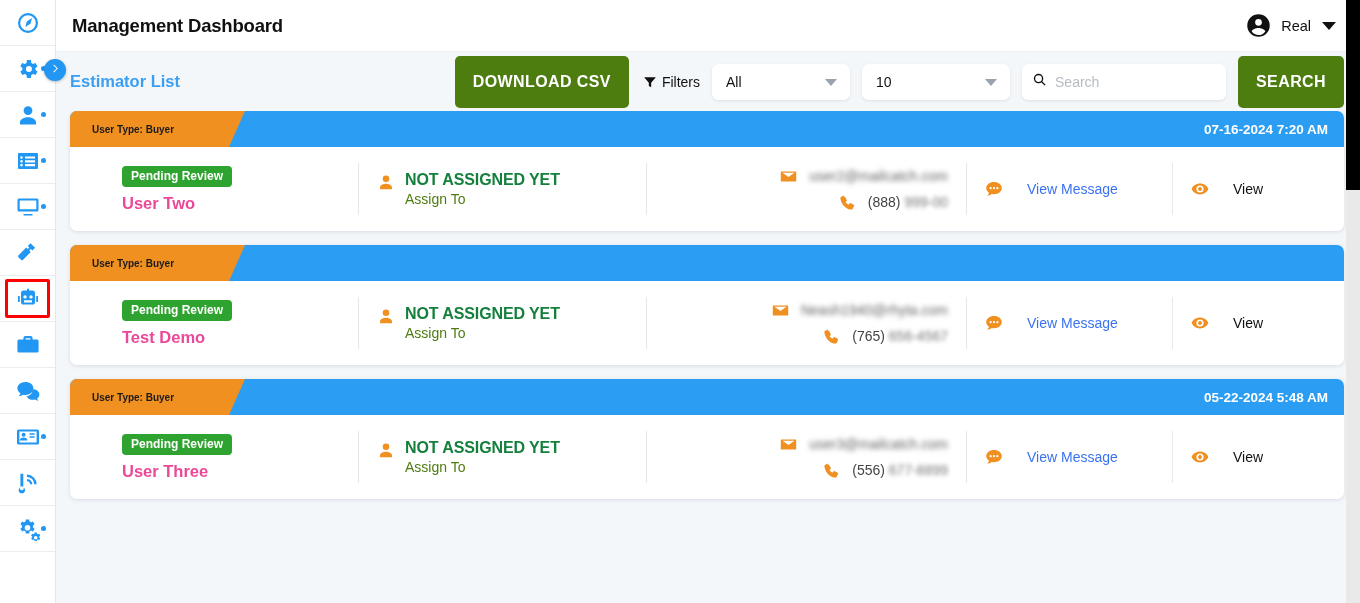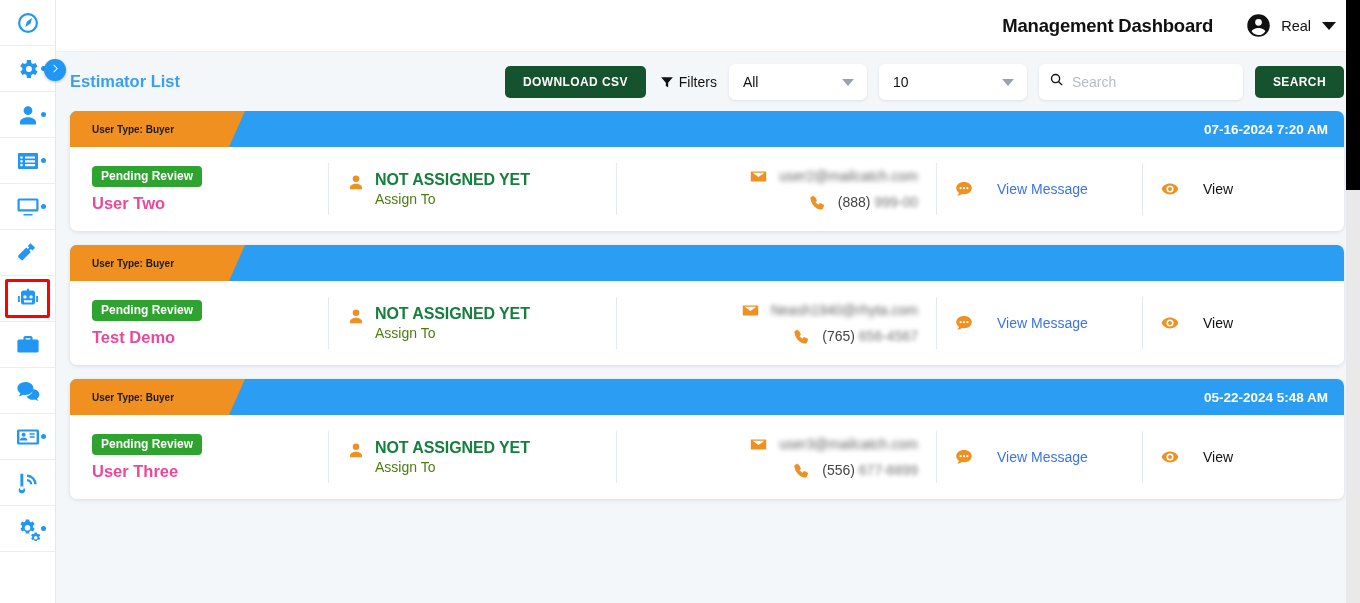--- a/index.html
+++ b/index.html
@@ -40,37 +40,37 @@
     font-size: 12px; font-weight: bold; z-index: 20;
     box-shadow: 0 1px 3px rgba(0,0,0,.25);
   }
   .toggle-arrow svg { width:11px; height:11px; fill:#fff; }
 
   
   .main { flex: 1 1 auto; height: 603px; display: flex; flex-direction: column; min-width:0; }
 
   .topbar {
     height: 52px; flex: 0 0 52px; background: #ffffff;
-    display: flex; align-items: center; justify-content: flex-end;
-    padding: 0 18px 0 16px; border-bottom: 1px solid #edf0f4; gap: 32px;
+    display: flex; align-items: center; justify-content: space-between;
+    padding: 0 18px 0 16px; border-bottom: 1px solid #edf0f4;
   }
   .page-title { font-size: 18.5px; font-weight: bold; color: #111111; letter-spacing: -0.2px; }
   .user-menu { display: flex; align-items: center; gap: 9px; padding-right: 6px; }
   .user-menu .avatar svg { width: 27px; height: 27px; fill: #111; display:block; }
   .user-name { font-size: 14.5px; color: #111; }
   .caret { width: 0; height: 0; border-left: 7px solid transparent; border-right: 7px solid transparent; border-top: 8px solid #111; margin-left: 2px;}
 
   .toolbar {
     height: 59px; flex: 0 0 59px; background: #f4f7fa;
     display: flex; align-items: center; padding: 0 16px 0 14px; gap: 0;
   }
   .list-title { font-size: 16.5px; font-weight: bold; color: #3a9ff1; flex: 1 1 auto; }
   .btn-dark {
-    background: #14532d; color: #fff; border: none; border-radius: 5px;
-    height: 32px; padding: 0 18px; font-size: 12px; font-weight: bold;
+    background: #4d7c0f; color: #fff; border: none; border-radius: 5px;
+    height: 52px; padding: 0 18px; font-size: 16px; font-weight: bold;
     letter-spacing: .4px; cursor: pointer; font-family: inherit;
   }
   .filters { display: flex; align-items: center; gap: 5px; margin-left: 14px; margin-right: 12px; }
   .filters svg { width: 14px; height: 14px; fill: #111; display:block;}
   .filters .flabel { font-size: 14px; color: #111; }
   .select {
     position: relative; height: 36px; background: #fff; border-radius: 6px;
     border: 1px solid #fff; box-shadow: 0 1px 3px rgba(20,40,70,.10);
     display: flex; align-items: center; padding: 0 13px; font-size: 14px; color: #111;
     margin-right: 12px;
@@ -114,21 +114,21 @@
     clip-path: polygon(0 0, 100% 0, calc(100% - 16px) 100%, 0 100%);
     min-width: 175px;
   }
   .card-date {
     margin-left: auto; display: flex; align-items: center; padding-right: 16px;
     color: #fff; font-size: 13.5px; font-weight: bold;
   }
   .card-body { display: flex; align-items: stretch; padding: 16px 0; min-height: 84px; }
   .col { padding: 0 18px; display: flex; flex-direction: column; justify-content: center; }
   .col + .col { border-left: 1px solid #e3e9ef; }
-  .col-name { width: 258px; padding-left: 22px; gap: 7px; }
+  .col-name { width: 258px; padding-left: 22px; gap: 7px; margin-left: 30px; }
   .col-assign { width: 288px; }
   .col-contact { width: 320px; }
   .col-msg { width: 206px; }
   .col-view { flex: 1 1 auto; }
 
   .badge {
     display: inline-block; background: #2fa32f; color: #fff; font-size: 12px;
     font-weight: bold; padding: 3px 9px 4px; border-radius: 4px; align-self: flex-start;
   }
   .name-link { color: #ec4899; font-size: 16.5px; font-weight: bold; }

